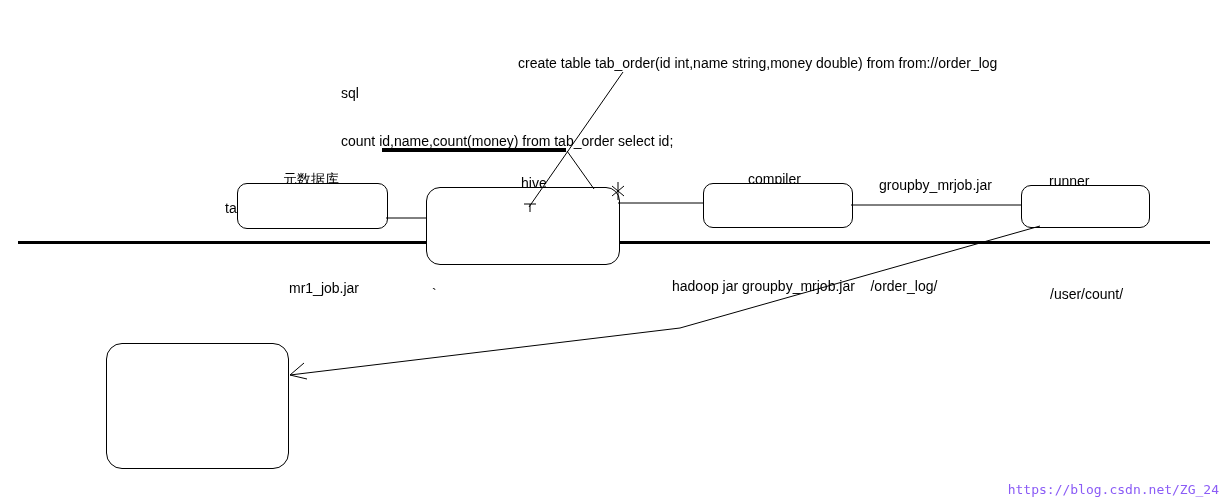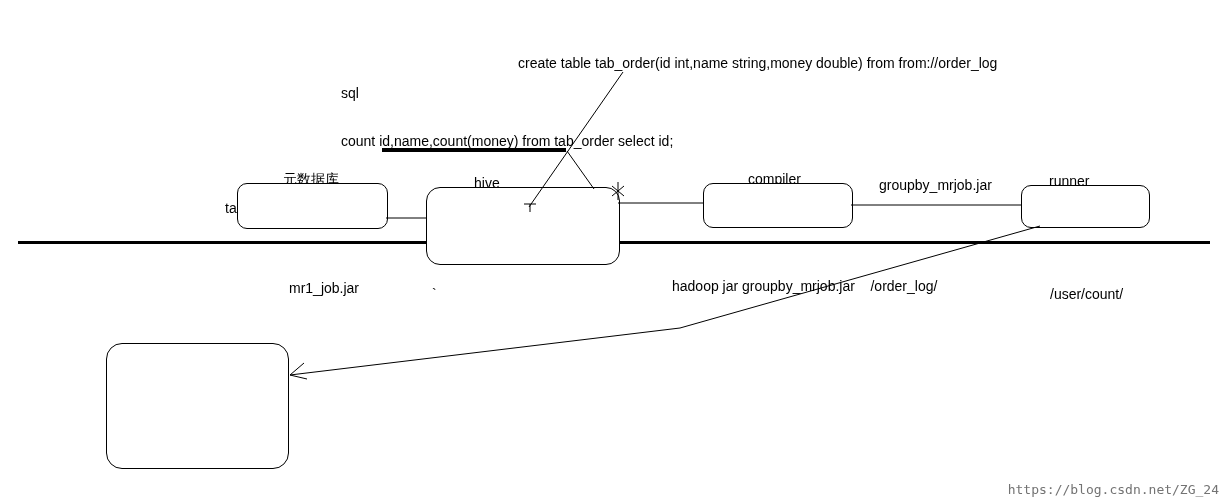--- a/index.html
+++ b/index.html
@@ -1,20 +1,20 @@
 <!DOCTYPE html>
 <html><head>
 <meta charset="utf-8">
 <style>
   html,body{margin:0;padding:0;width:1227px;height:501px;font-family:Arial,sans-serif;font-size:14px;color:#000;background:#fff;position:relative;overflow:hidden}
   .lbl{position:absolute;white-space:nowrap}
   .box{position:absolute;border:1px solid #000;border-radius:12px;background:#fff}
   .underline{}
   .thick{position:absolute;background:#000}
-  .watermark{position:absolute;right:8px;bottom:4px;color:#737373;font-size:13px;font-family:monospace}
+  .watermark{position:absolute;right:8px;bottom:4px;color:#8b5cf6;font-size:13px;font-family:monospace}
   svg{position:absolute;top:0;left:0}
 </style>
 </head>
 <body>
 
 <div class="thick" style="left:18px;top:241px;width:1192px;height:3px"></div>
 
 <div class="thick" style="left:382px;top:148px;width:184px;height:4px"></div>
 
 <div class="lbl" style="left:518px;top:55px">
@@ -22,21 +22,21 @@
 </div>
 
 <div class="lbl" style="left:341px;top:85px">sql</div>
 
 <div class="lbl" style="left:341px;top:133px">
   <span>count </span><span>id,name,count(money)</span><span> from tab_order select id;</span>
 </div>
 
 <div class="lbl" style="left:283px;top:171px">元数据库</div>
 <div class="lbl" style="left:225px;top:200px">tab_order id name ...</div>
-<div class="lbl" style="left:474px;top:175px">hive</div>
+<div class="lbl" style="left:521px;top:175px">hive</div>
 <div class="lbl" style="left:748px;top:171px">compiler</div>
 <div class="lbl" style="left:879px;top:177px">groupby_mrjob.jar</div>
 <div class="lbl" style="left:1049px;top:173px">runner</div>
 
 <div class="lbl" style="left:289px;top:280px">mr1_job.jar</div>
 <div class="lbl" style="left:432px;top:286px">`</div>
 <div class="lbl" style="left:672px;top:278px">
   <span>hadoop jar groupby_mrjob.jar</span>&nbsp;&nbsp;&nbsp;&nbsp;<span>/order_log/</span>
 </div>
 <div class="lbl" style="left:1050px;top:286px">/user/count/</div>

